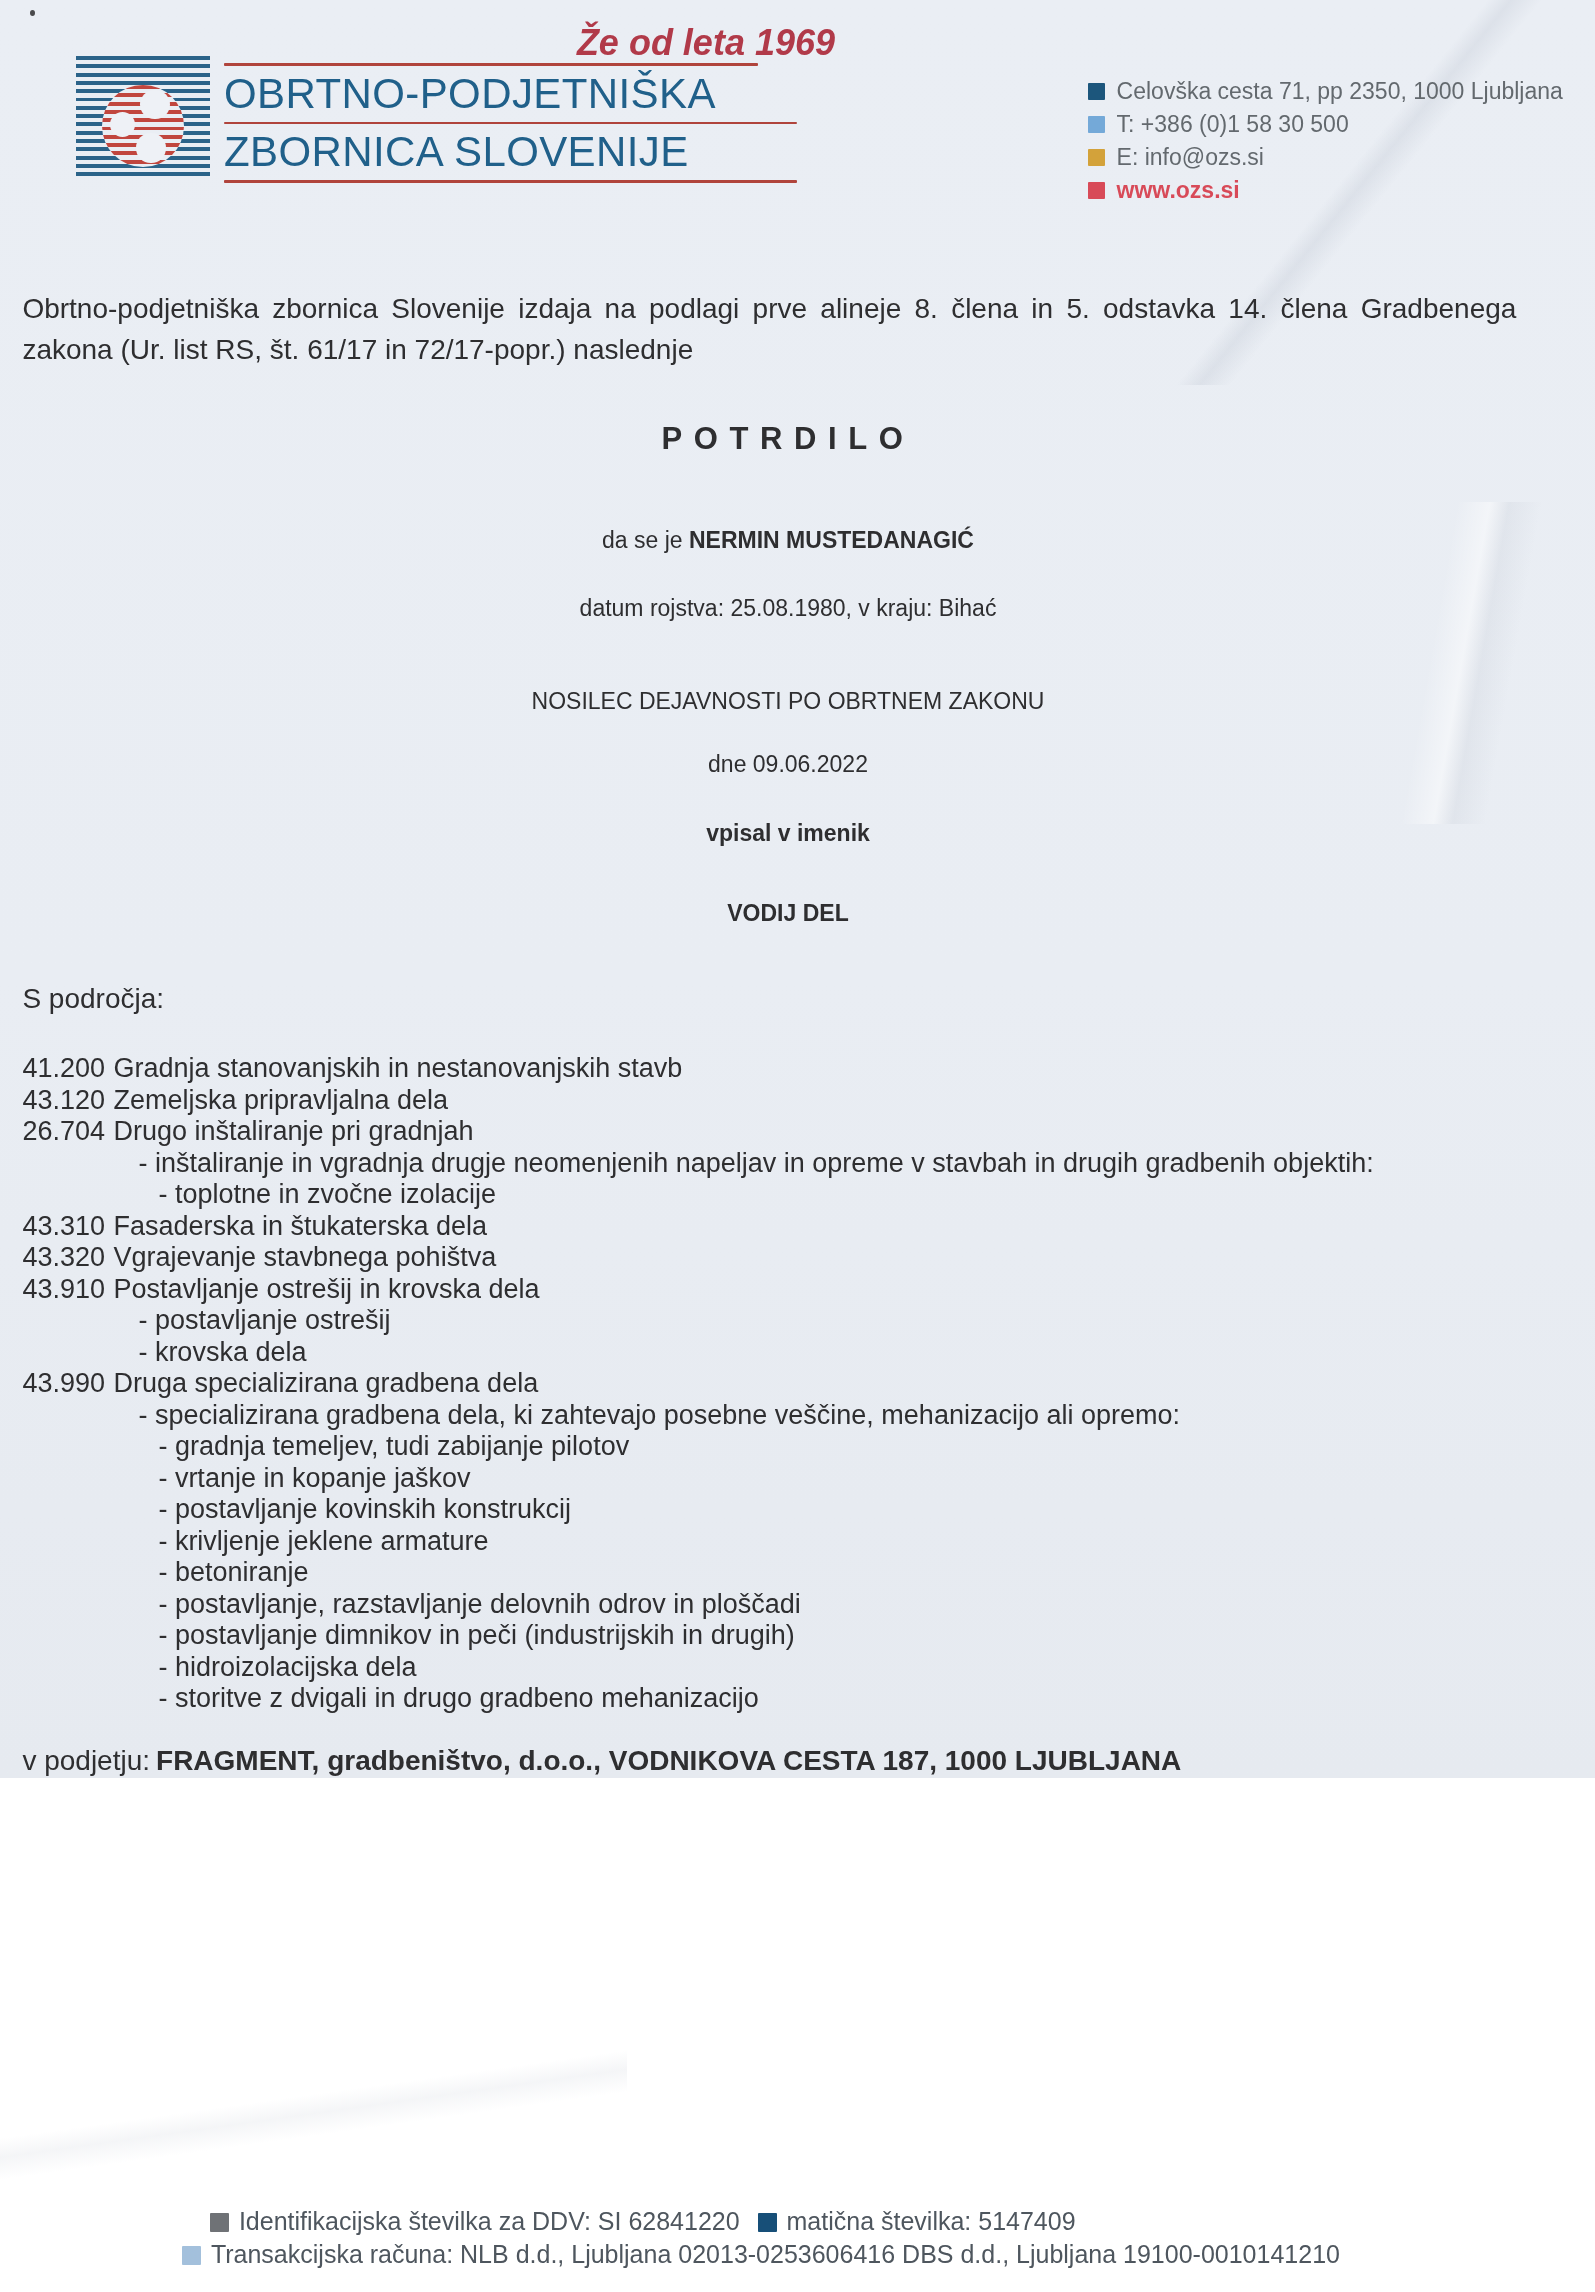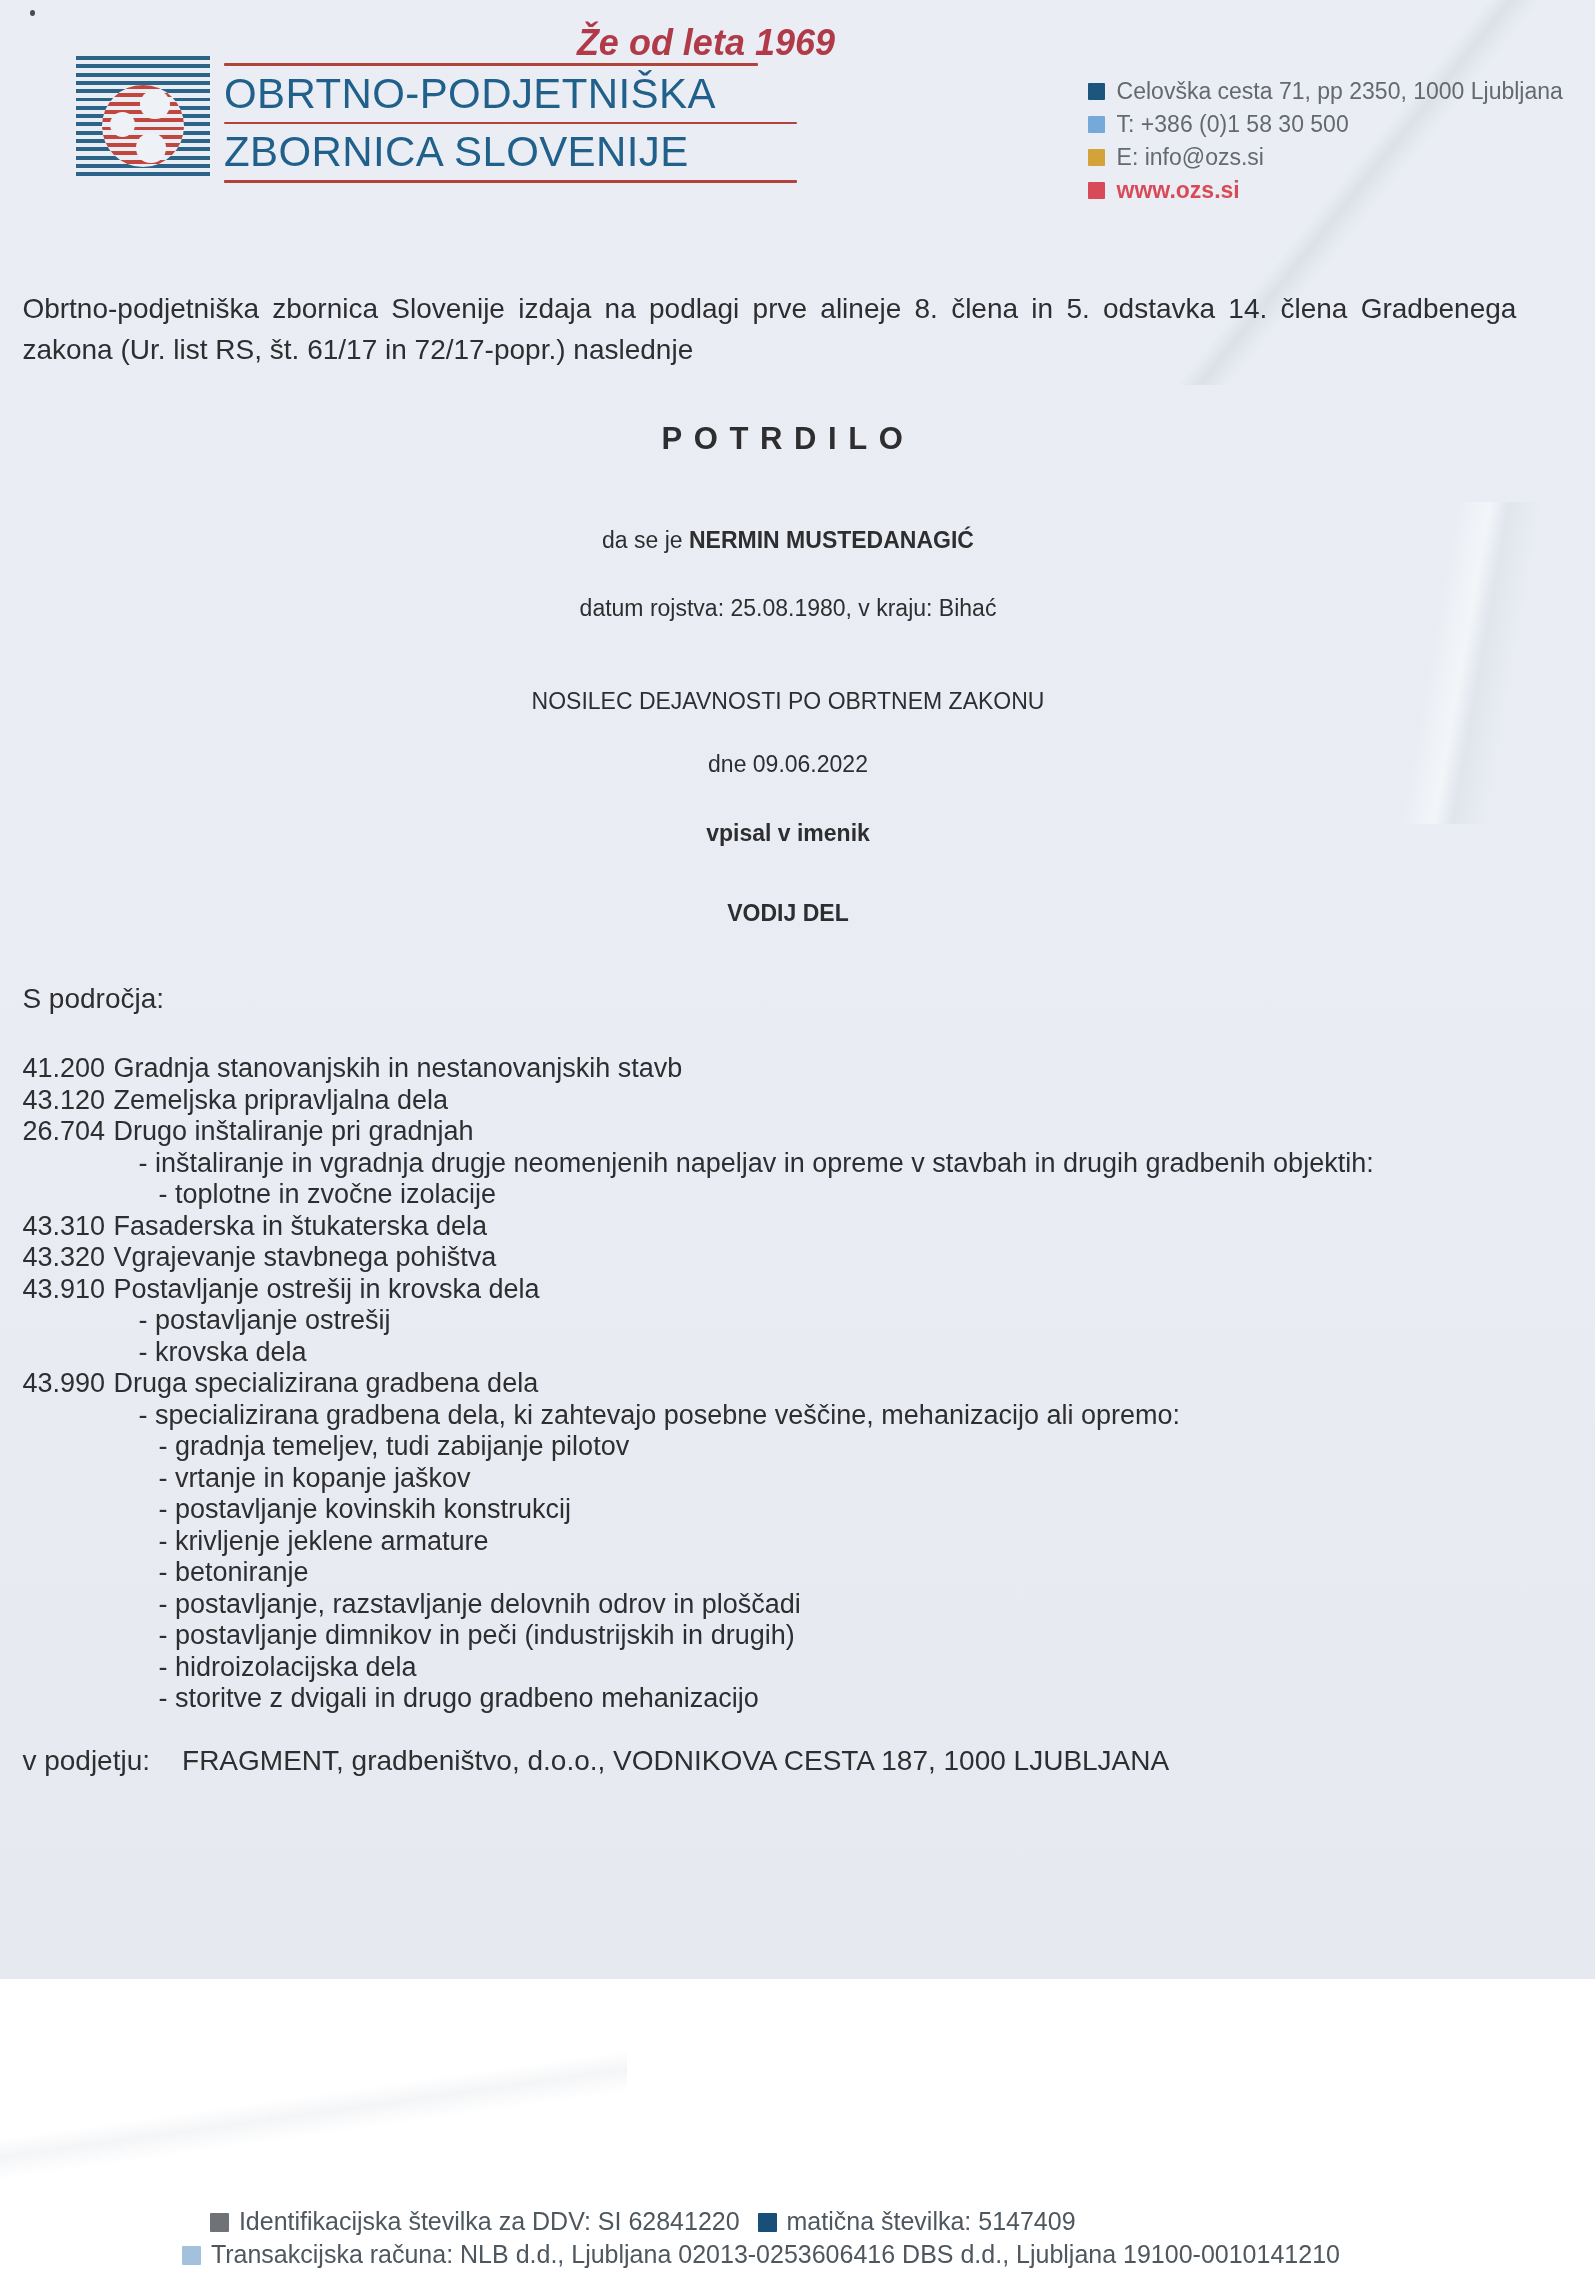--- a/index.html
+++ b/index.html
@@ -1,19 +1,19 @@
 <!DOCTYPE html>
 <html style="font-size:14.3px"><head>
 <meta charset="utf-8">
 <title>Potrdilo</title>
 <style>
   html,body{margin:0;padding:0;}
   body{width:1596px;height:2293px;overflow:hidden;
        font-family:"Liberation Sans", sans-serif;}
-  .page{position:relative;width:1596px;height:1979px;
+  .page{position:relative;width:1596px;height:1778px;
         background:linear-gradient(180deg,#eaeef4 0%,#e9edf3 55%,#e6eaf0 100%);
         color:#2e2e30;}
   
   .crease-tr{position:absolute;right:0;top:0;width:466px;height:385px;pointer-events:none;
      background:linear-gradient(129deg,rgba(0,0,0,0) 46%,rgba(150,160,178,.16) 49%,rgba(0,0,0,0) 53%);}
   .crease-r{position:absolute;right:0;top:502px;width:269px;height:322px;pointer-events:none;
      background:linear-gradient(100deg,rgba(0,0,0,0) 40%,rgba(255,255,255,.45) 50%,rgba(160,168,182,.12) 56%,rgba(0,0,0,0) 66%);}
   .crease-bl{position:absolute;left:0;top:1997px;width:627px;height:233px;pointer-events:none;
      background:linear-gradient(172deg,rgba(0,0,0,0) 44%,rgba(150,160,178,.10) 50%,rgba(0,0,0,0) 57%);}
   .speck{position:absolute;left:29.6px;top:9.9px;width:5.4px;height:6.3px;border-radius:50%;background:#4a4a4c;}
@@ -57,21 +57,21 @@
 
   .section-label{position:absolute;left:22.4px;top:983px;font-size:28px;}
   .activities{position:absolute;left:22.4px;top:1053px;width:1540px;font-size:27px;line-height:31.5px;}
   .act-row{display:flex;gap:8px;}
   .act-code{flex:0 0 83px;}
   .act-name{flex:1;}
   .act-sub.level1{padding-left:116px;}
   .act-sub.level2{padding-left:136px;}
 
   .company{position:absolute;left:22.4px;top:1745px;font-size:28px;white-space:nowrap;}
-  .company-value{margin-left:32px;}
+  .company-value{margin-left:6px;font-weight:bold;}
 
   
   .footer-line{position:absolute;left:182px;font-size:25px;color:#4e565e;white-space:nowrap;}
   .footer-line-1{top:2207px;margin-left:28px;}
   .footer-line-2{top:2240px;}
   .foot-seg{margin-right:18px;}
   .foot-bullet{display:inline-block;width:19px;height:19px;margin-right:9.9px;position:relative;top:1.8px;border-radius:0.9px;}
 </style>
 </head>
 <body>

